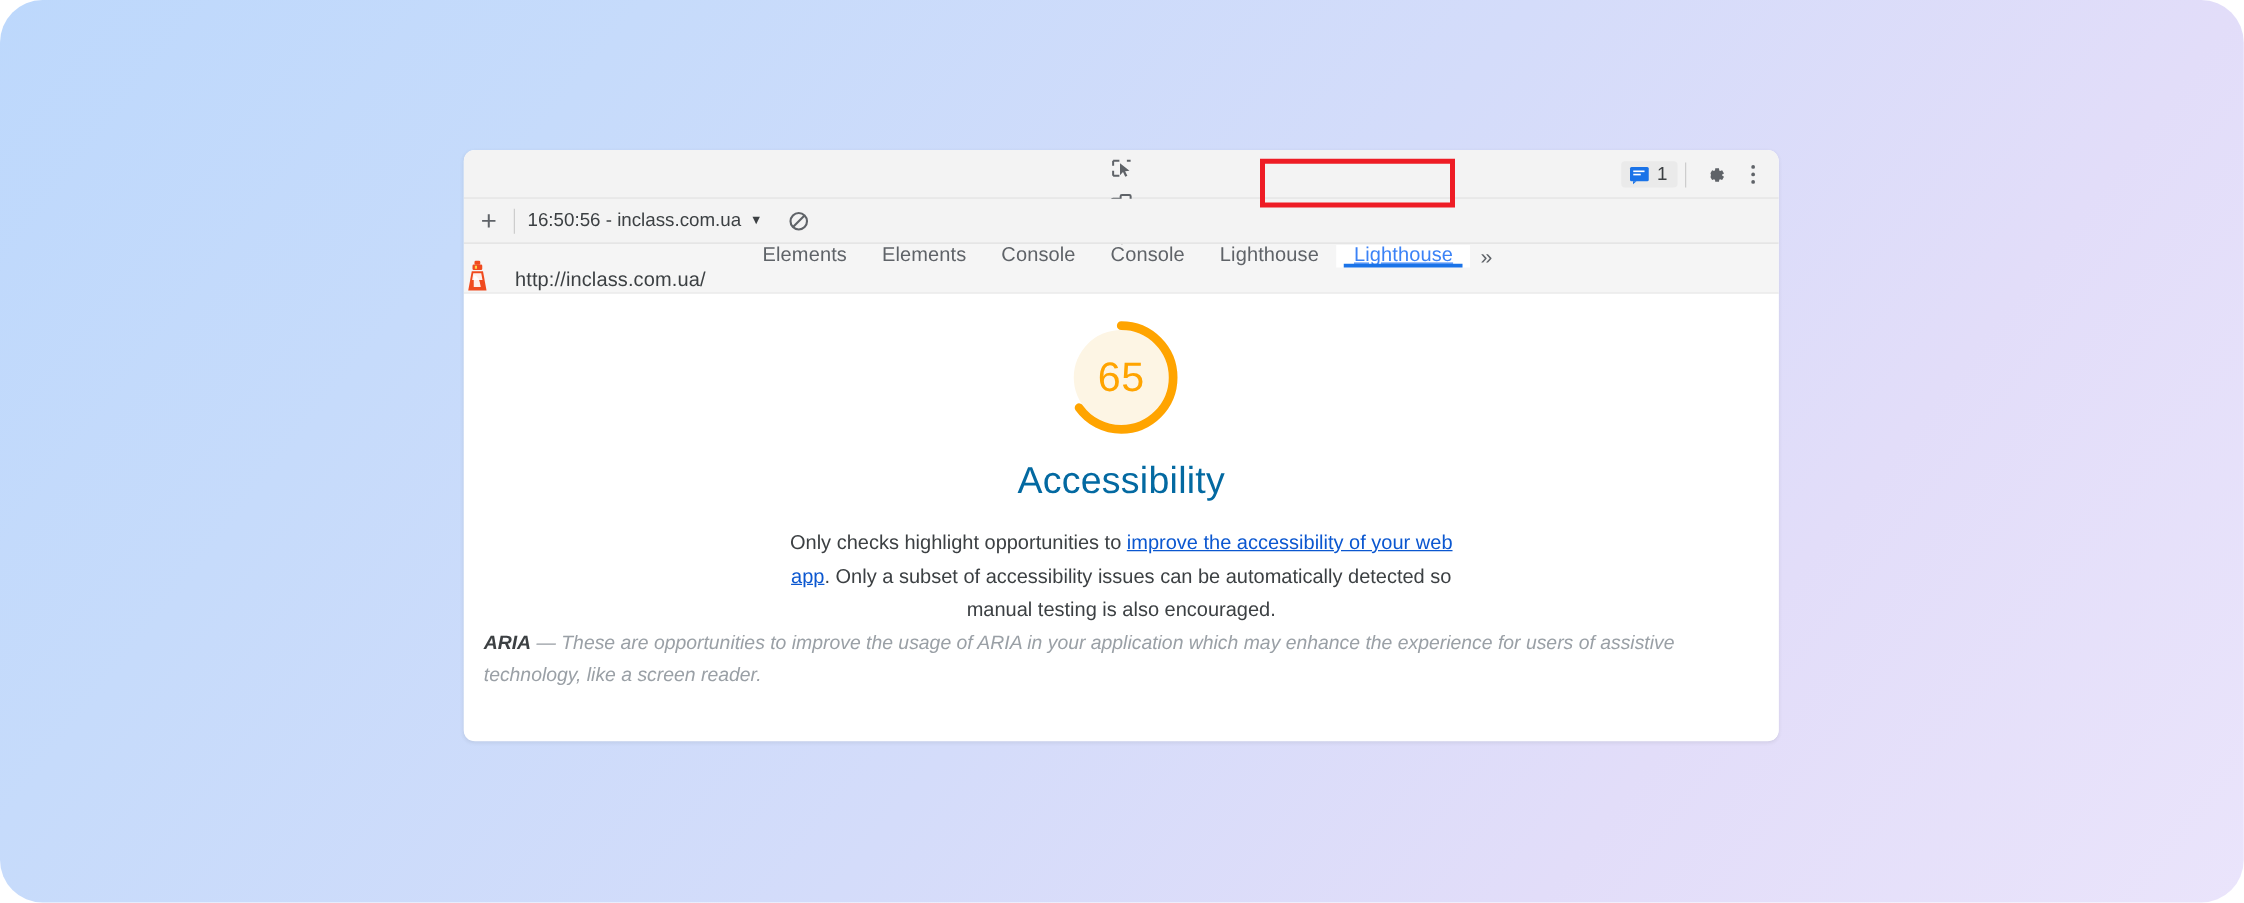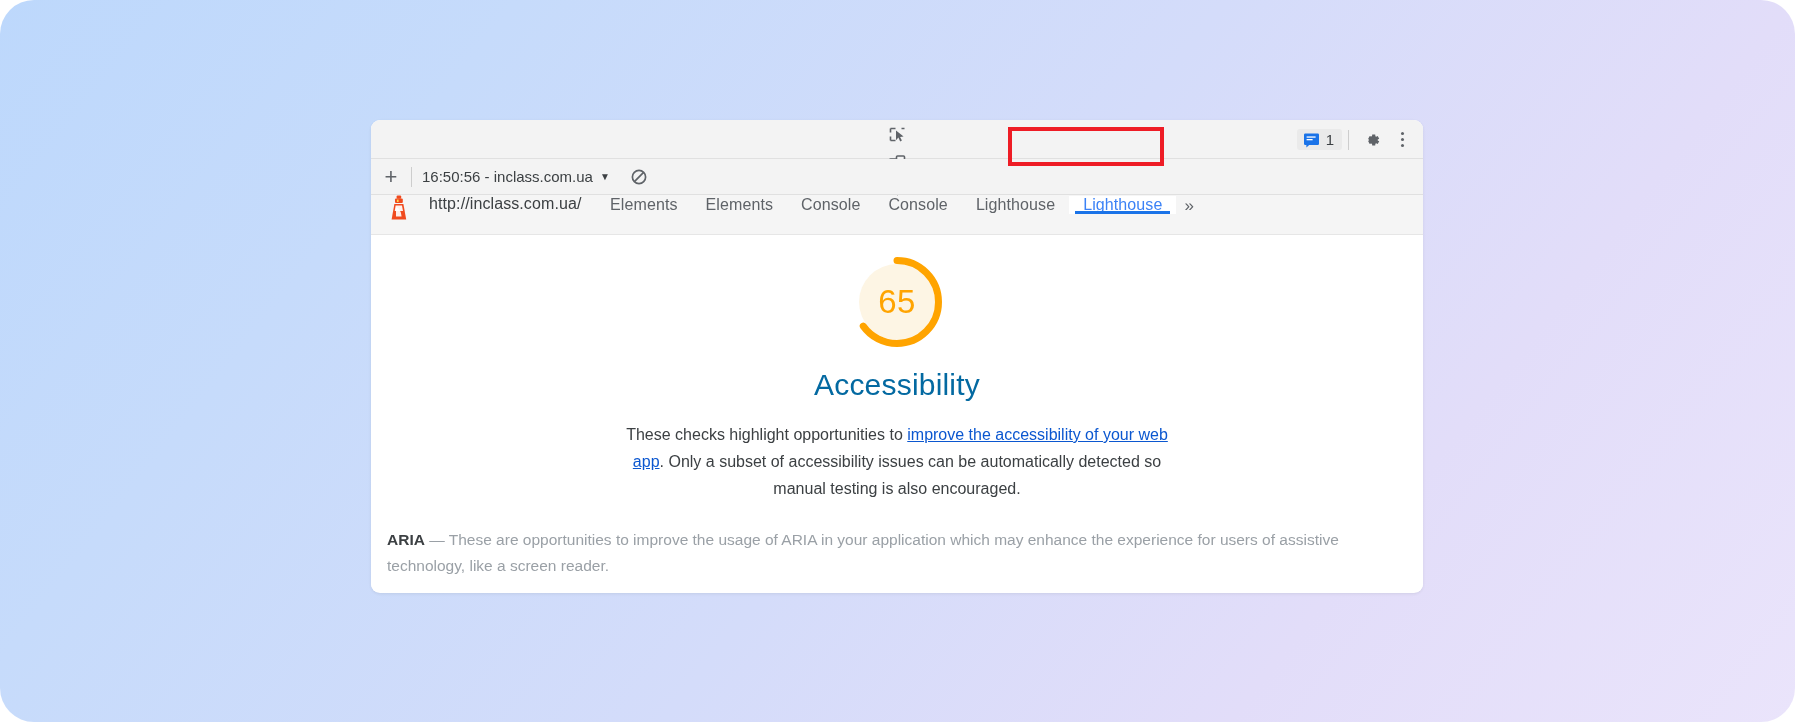--- a/index.html
+++ b/index.html
@@ -171,22 +171,22 @@
     display: flex; align-items: center; justify-content: center;
     margin-left: 14px;
   }
 
   
   .urlrow {
     height: 40px;
     background: #f5f5f5;
     border-bottom: 1px solid #e6e6e6;
     display: flex;
-    align-items: flex-start;
-    padding-left: 17px;
+    align-items: flex-end;
+    padding-left: 0;
     box-sizing: border-box;
   }
   .url-text {
     font-size: 16px;
     color: #3c4043;
     margin-left: 19px;
     letter-spacing: .1px;
   }
 
   
@@ -230,25 +230,25 @@
     text-align: center;
     font-size: 16px;
     line-height: 27px;
     color: #3c4043;
   }
   .cat-desc a {
     color: #0b57d0;
     text-decoration: underline;
   }
   .group-block {
-    margin-top: 25px;
     padding: 0 16px 0 16px;
     font-size: 15.5px;
     line-height: 26px;
     color: #9aa0a6;
+    font-style: italic;
   }
   .group-title {
     color: #3c4043;
     font-weight: bold;
   }
   .group-dash { color: #9aa0a6; }
 
   
   #annot {
     position: absolute;
@@ -378,21 +378,21 @@
             <circle cx="48" cy="48" r="38" fill="#fdf5e4"></circle>
             <circle id="gauge-arc" cx="48" cy="48" r="41.5" fill="none" stroke="#ffa400" stroke-width="7" stroke-linecap="round" transform="rotate(-90 48 48)" stroke-dasharray="169.48892366116937 91.26326658678349"></circle>
           </svg>
           <div class="gauge-score">65</div>
         </div>
       </div>
 
       <div class="cat-title">Accessibility</div>
 
       <div class="cat-desc">
-        <span>These checks highlight opportunities to </span><a href="#">improve the accessibility of your web app</a><span>. Only a subset of accessibility issues can be automatically detected so manual testing is also encouraged.</span>
+        <span>Only checks highlight opportunities to </span><a href="#">improve the accessibility of your web app</a><span>. Only a subset of accessibility issues can be automatically detected so manual testing is also encouraged.</span>
       </div>
 
       <div class="group-block">
         <span class="group-title">ARIA</span><span class="group-dash"> — </span><span>These are opportunities to improve the usage of ARIA in your application which may enhance the experience for users of assistive technology, like a screen reader.</span>
       </div>
 
     </div>
   </div>
 
   <div id="annot" style="border-color: rgb(238, 28, 37);"></div>

